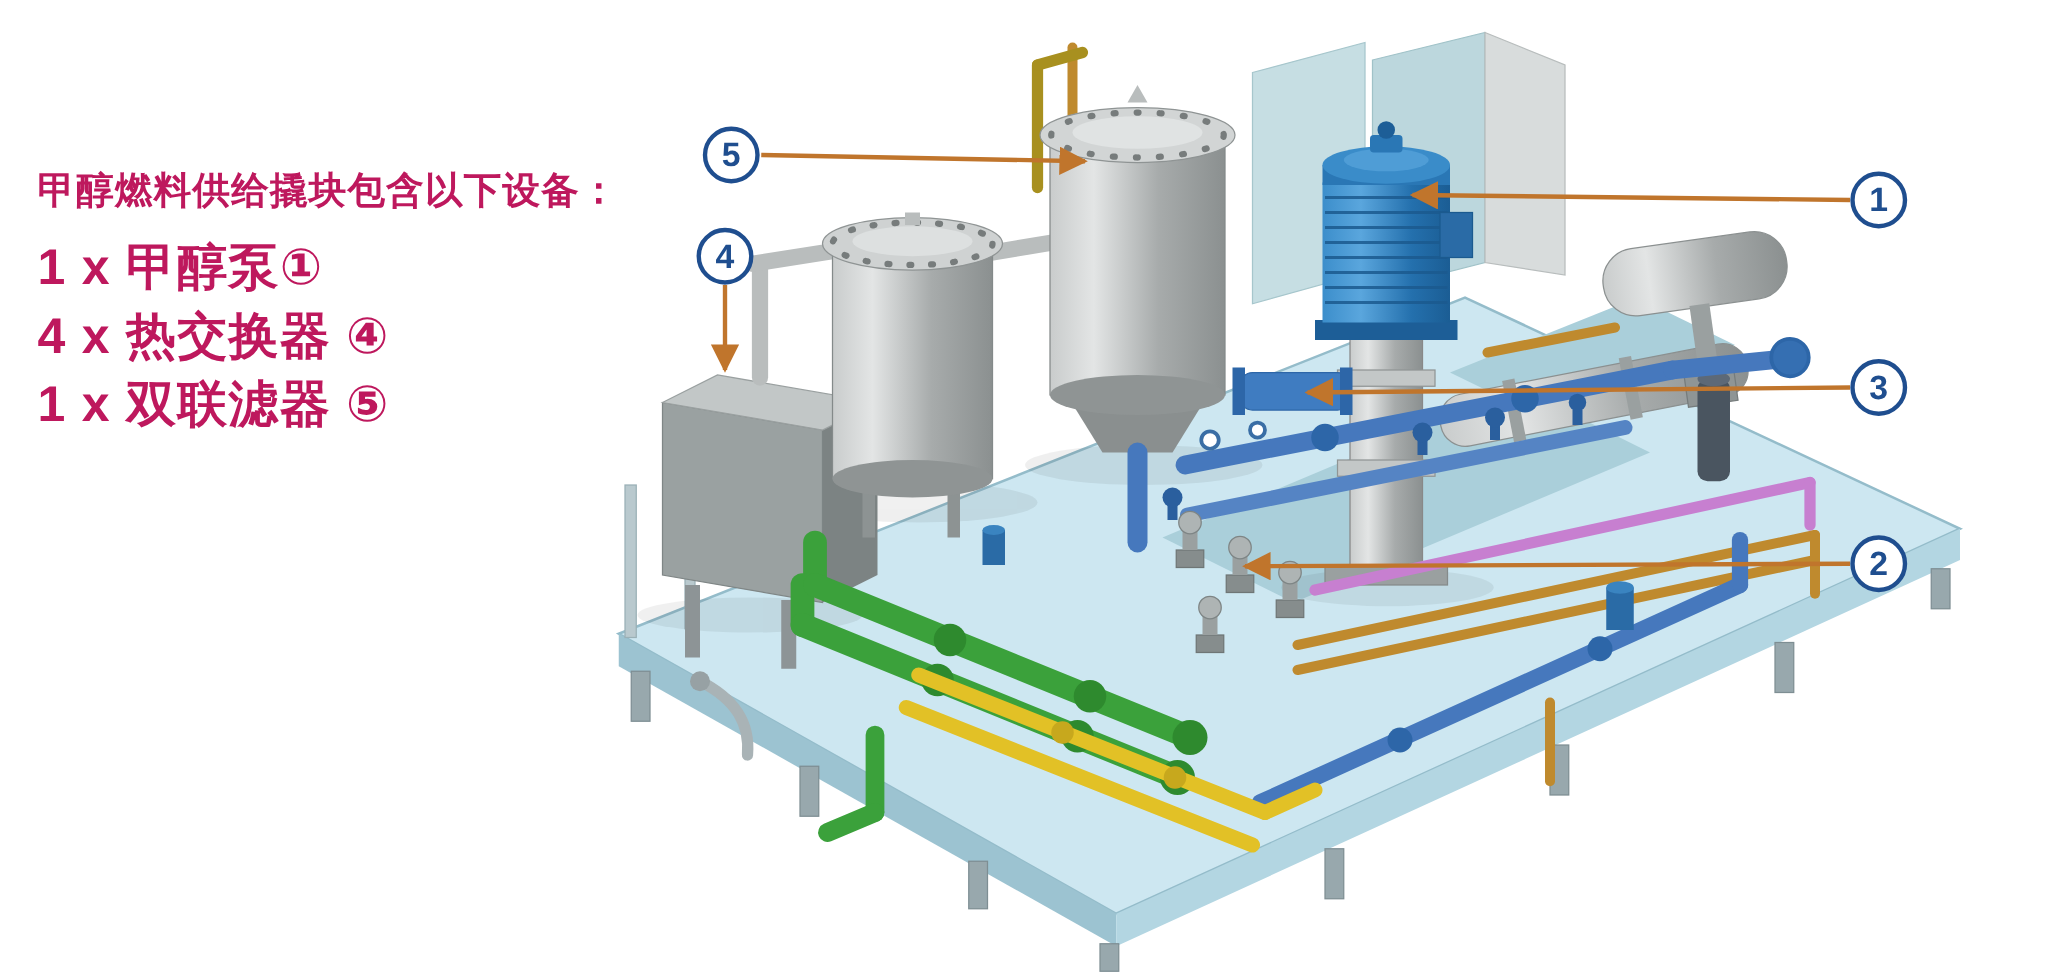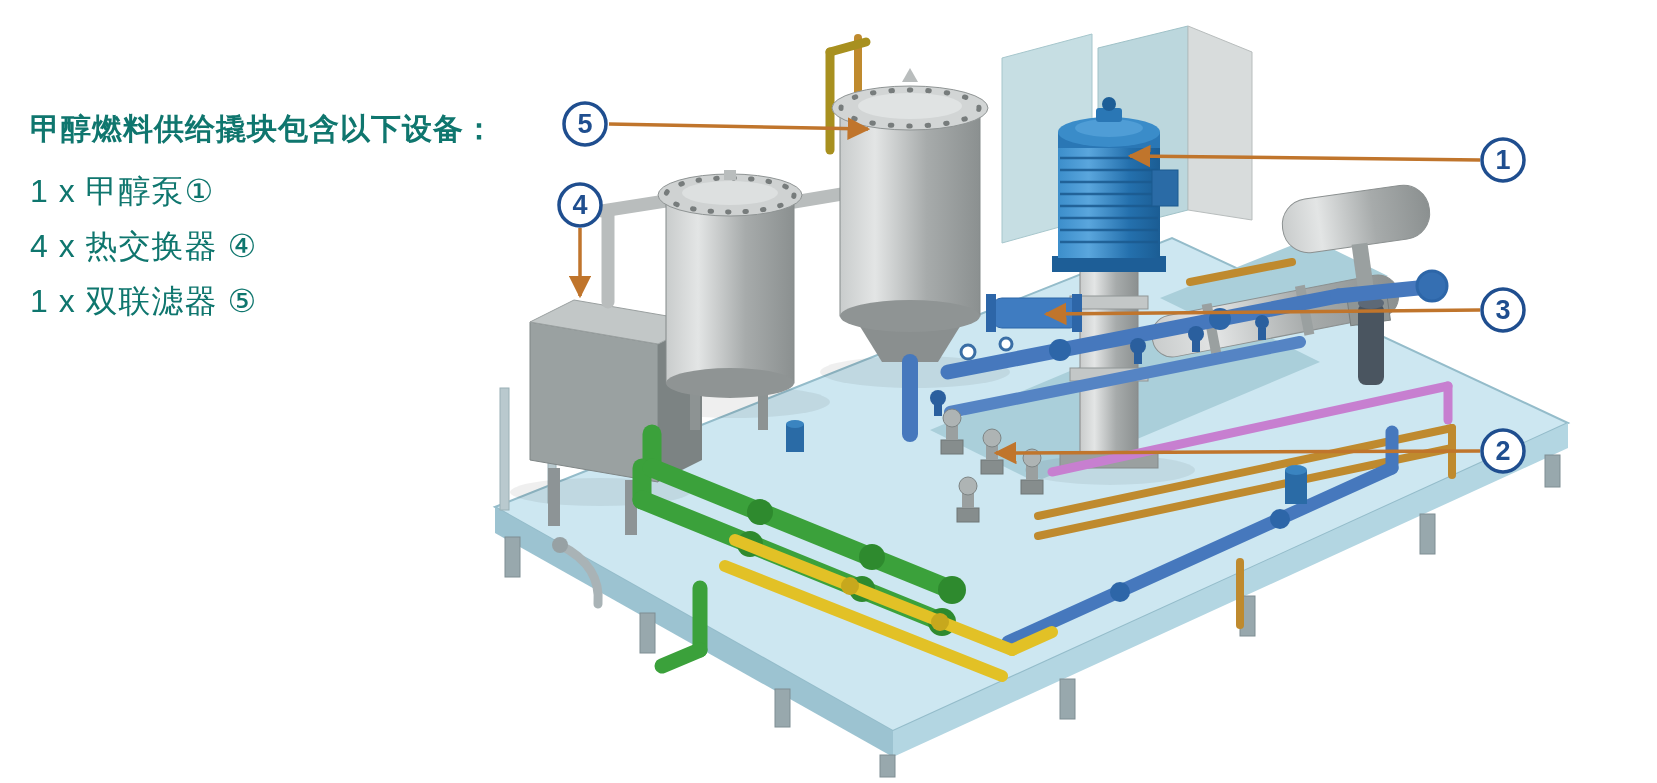--- a/index.html
+++ b/index.html
@@ -1,23 +1,23 @@
 <!DOCTYPE html>
 <html><head>
 <meta charset="utf-8">
 <style>
   html,body{margin:0;padding:0;background:#ffffff;}
   .stage{
     position:relative;width:1657px;height:783px;background:#ffffff;
     font-family:"Liberation Sans","DejaVu Sans",sans-serif;overflow:hidden;
   }
   .stage > svg{position:absolute;left:0;top:0;}
-  .panel{position:absolute;left:30px;top:109px;color:#0f766e;z-index:5;}
+  .panel{position:absolute;left:30px;top:132px;color:#be185d;z-index:5;}
   .panel-title{font-size:30px;font-weight:600;letter-spacing:1px;margin:0 0 14px 0;white-space:nowrap;}
-  .equip-item{font-size:32px;font-weight:400;line-height:55px;white-space:nowrap;letter-spacing:1px;}
+  .equip-item{font-size:40px;font-weight:700;line-height:55px;white-space:nowrap;letter-spacing:1px;}
   .callout-num{font-size:27px;font-weight:600;}
 </style>
 </head>
 <body>
 
 <div class="stage">
 
   <svg width="1657" height="783" viewBox="0 0 1657 783">
     <defs>
       <linearGradient id="grayCyl" x1="0" y1="0" x2="1" y2="0">

